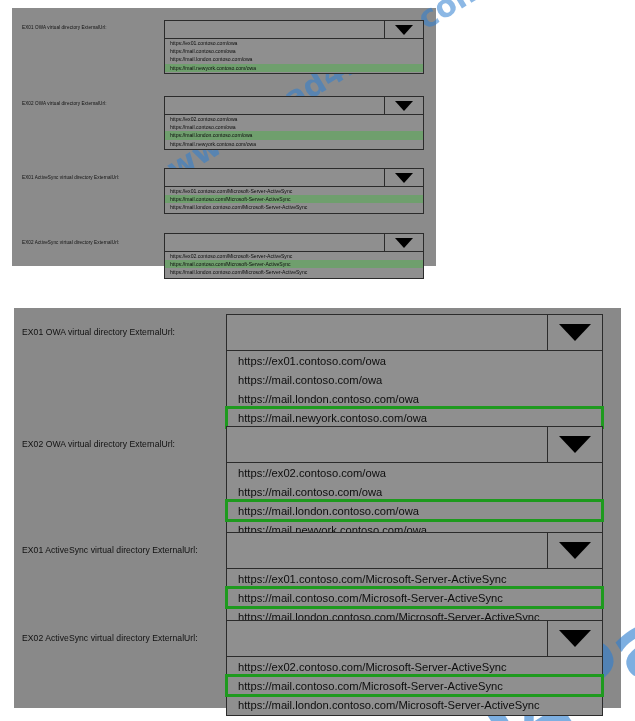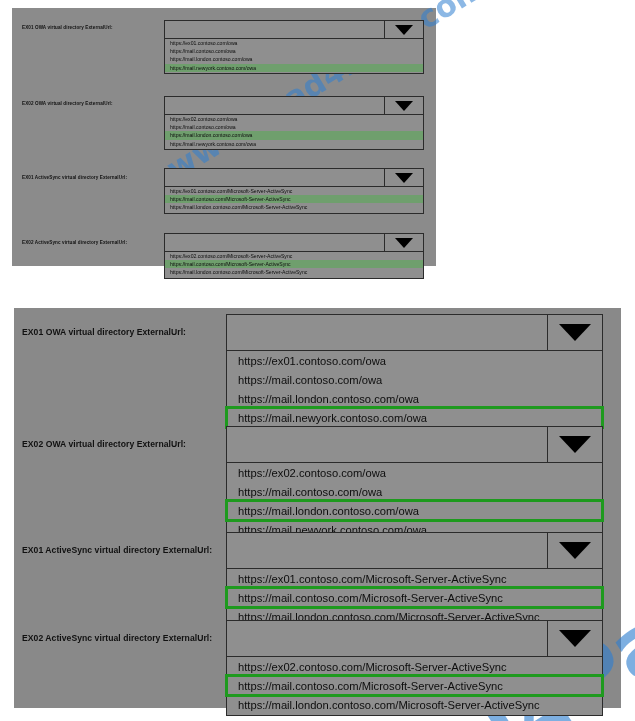--- a/index.html
+++ b/index.html
@@ -24,21 +24,21 @@
     background:#8b8b8b;
   }
   .panel.large{
     left:14px;top:308px;width:607px;height:400px;
     background:#898989;
   }
 
   .label{
     position:absolute;
     color:#111111;
-    font-weight:bold;
+    font-weight:normal;
     white-space:nowrap;
     line-height:1.1;
   }
 
   .combo{
     position:absolute;
     box-sizing:border-box;
     background:#8f8f8f;
     border:1px solid #2b2b2b;
     display:flex;

